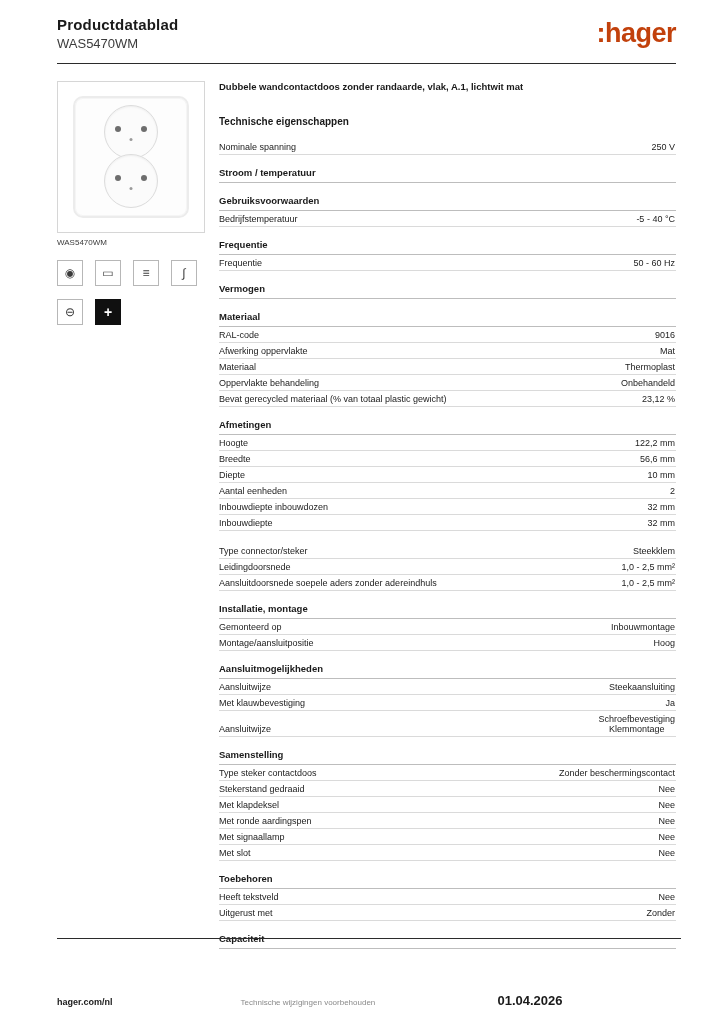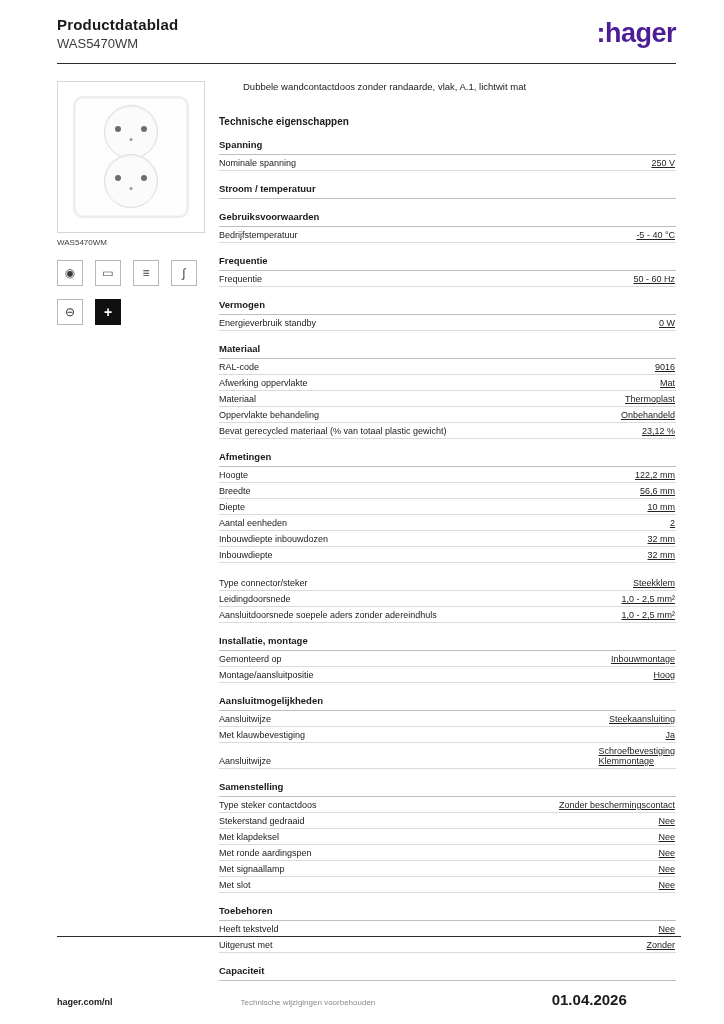--- a/index.html
+++ b/index.html
@@ -31,43 +31,43 @@
   .hole.l { left:10px; } .hole.r { right:10px; }
   .pin-dot { position:absolute; width:3px; height:3px; border-radius:50%; background:#9a9a9a; left:50%; top:32px; transform:translateX(-50%); }
   .img-caption { font-size:8px; color:#3a3a3a; margin-top:5px; }
 
   
   .icon-row { display:flex; gap:12px; margin-top:13px; }
   .icon-box { width:26px; height:26px; border:1px solid #b7b7b7; box-sizing:border-box; display:flex; align-items:center; justify-content:center; font-size:12px; color:#3a3a3a; background:#fff; }
   .icon-box.dark { background:#101010; color:#ffffff; font-weight:bold; font-size:14px; border-color:#101010; }
 
   
-  .intro { font-size:9.5px; font-weight:normal; line-height:1.3;margin-left:24px; }
+  .intro { font-size:9.5px; font-weight:bold; line-height:1.3; }
   .tech-heading { font-size:10px; font-weight:bold; margin-top:23px; }
   .section { margin-top:12px; }
   .section-title { font-size:9.5px; font-weight:bold; padding-bottom:4px; border-bottom:1px solid #bdbdbd; }
   .spec-row { display:flex; justify-content:space-between; align-items:flex-end; font-size:9px; padding:2.5px 1px 2.5px 0; border-bottom:1px solid #dadada; }
   .spec-label { color:#222; padding-right:10px; }
-  .spec-value { text-align:left; white-space:pre-line; color:#222; flex-shrink:0;text-decoration:underline; }
+  .spec-value { text-align:center; white-space:pre-line; color:#222; flex-shrink:0; }
 
   
   .footer { position:absolute; left:57px; right:43px; bottom:16px; border-top:1px solid #2b2b2b; padding-top:8px; display:flex; align-items:baseline; }
   .footer-left { font-size:9px; font-weight:bold; flex:1; }
   .footer-center { font-size:8px; color:#8a8a8a; flex:1.4; text-align:left; }
-  .footer-right { font-size:15px; font-weight:bold; flex:1; text-align:center;margin-top:46px; }
+  .footer-right { font-size:13px; font-weight:bold; flex:1; text-align:left;margin-top:46px; }
 </style>
 </head>
 <body>
 
 <div class="page">
 
   <div class="header">
     <div class="doc-title">Productdatablad</div>
     <div class="doc-code">WAS5470WM</div>
-    <div class="logo" style="color: #4c1d95;">:hager</div>
+    <div class="logo" style="color: #c2410c;">:hager</div>
   </div>
 
   <div class="content">
 
     <div class="left-col">
       <div class="img-box">
         <div class="socket-plate">
           <div class="socket-circle top">
             <span class="hole l"></span>
             <span class="hole r"></span>
@@ -93,21 +93,20 @@
             <div class="icon-box dark">+</div>
           </div>
         </div>
     </div>
 
     <div class="right-col">
       <div class="intro">Dubbele wandcontactdoos zonder randaarde, vlak, A.1, lichtwit mat</div>
       <div class="tech-heading">Technische eigenschappen</div>
       <div id="sections">
           <div class="section">
-            <div class="section-title">Spanning</div>
             <div class="spec-row">
               <span class="spec-label">Nominale spanning</span>
               <span class="spec-value">250 V</span>
             </div>
           </div>
           <div class="section">
             <div class="section-title">Stroom / temperatuur</div>
           </div>
           <div class="section">
             <div class="section-title">Gebruiksvoorwaarden</div>
@@ -118,24 +117,20 @@
           </div>
           <div class="section">
             <div class="section-title">Frequentie</div>
             <div class="spec-row">
               <span class="spec-label">Frequentie</span>
               <span class="spec-value">50 - 60 Hz</span>
             </div>
           </div>
           <div class="section">
             <div class="section-title">Vermogen</div>
-            <div class="spec-row">
-              <span class="spec-label">Energieverbruik standby</span>
-              <span class="spec-value">0 W</span>
-            </div>
           </div>
           <div class="section">
             <div class="section-title">Materiaal</div>
             <div class="spec-row">
               <span class="spec-label">RAL-code</span>
               <span class="spec-value">9016</span>
             </div>
             <div class="spec-row">
               <span class="spec-label">Afwerking oppervlakte</span>
               <span class="spec-value">Mat</span>

